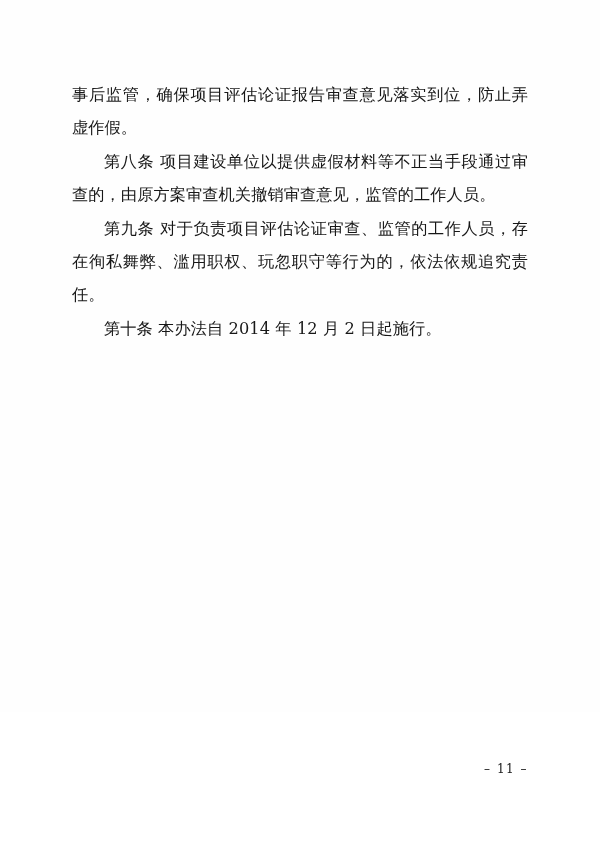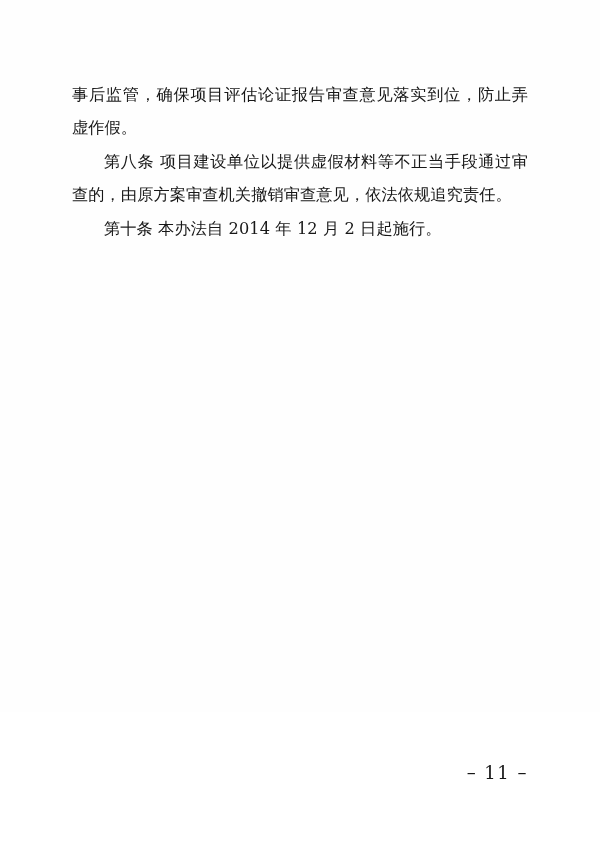--- a/index.html
+++ b/index.html
@@ -41,28 +41,29 @@
   .para.indent {
     text-indent: 32px;
   }
   .para + .para {
     margin-top: 1px;
   }
   .pagenum-wrap {
     position: absolute;
     right: 72px;
     top: 762px;
-    font-size: 18px;
+    font-size: 12px;
     color: #171717;
     letter-spacing: 1.5px;
   }
 </style>
 </head>
 <body>
 
 <div class="page">
   <div class="content">
     <p class="para">事后监管，确保项目评估论证报告审查意见落实到位，防止弄虚作假。</p>
-    <p class="para indent">第八条 项目建设单位以提供虚假材料等不正当手段通过审查的，由原方案审查机关撤销审查意见，依法依规追究责任。</p>
+    <p class="para indent">第八条 项目建设单位以提供虚假材料等不正当手段通过审查的，由原方案审查机关撤销审查意见，监管的工作人员。</p>
+    <p class="para indent">第九条 对于负责项目评估论证审查、监管的工作人员，存在徇私舞弊、滥用职权、玩忽职守等行为的，依法依规追究责任。</p>
     <p class="para indent">第十条 本办法自 2014 年 12 月 2 日起施行。</p>
   </div>
   <div class="pagenum-wrap">– 11 –</div>
 </div>
 
 </body></html>

